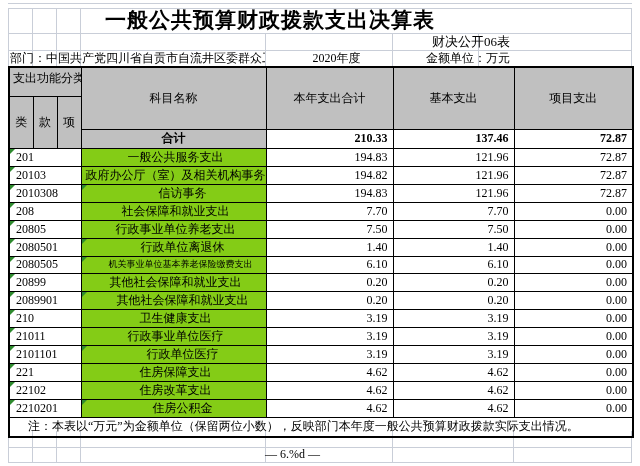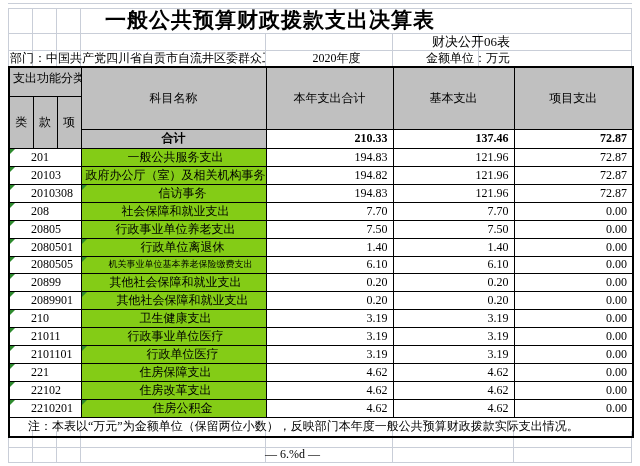--- a/index.html
+++ b/index.html
@@ -28,21 +28,21 @@
   
   table.main { position:absolute; left:8px; top:66px; width:624px;
                border-collapse:collapse; table-layout:fixed;
                border:2px solid #000; }
   table.main th, table.main td { border:1px solid #000; overflow:hidden;
                font-weight:normal; font-size:12px; white-space:nowrap; }
   .hdr { background:var(--fill,#c0c0c0); text-align:center; }
   tr.hr1 { height:29px; } tr.hr2 { height:33px; } tr.total-row { height:19px; }
   tr.drow { height:17.7px; } tr.note-row { height:19px; }
   th.func { line-height:1.25; white-space:normal; padding:0 3px; vertical-align:top; padding-top:3px; }
-  td.code { position:relative; text-align:left; padding-left:21px; background:#fff; }
+  td.code { position:relative; text-align:left; padding-left:6px; background:#fff; }
   td.name { position:relative; text-align:center; padding-left:4px; background:#84cc16; }
   tr.lv3 td.name { padding-left:18px; }
   tr.small td.name { padding-left:14px; font-size:9px; }
   td.num { text-align:right; padding-right:5px; background:#fff; }
   tr.total-row td { font-weight:bold; }
   td.total-label { text-align:center;font-family:Liberation Mono, monospace; }
   td.note { text-align:left; padding-left:18px; font-size:12.4px; }
   .tri { position:absolute; top:0; left:0; width:0; height:0;
          border-top:5px solid var(--green,#2e8b2e); border-right:5px solid transparent; }
 

